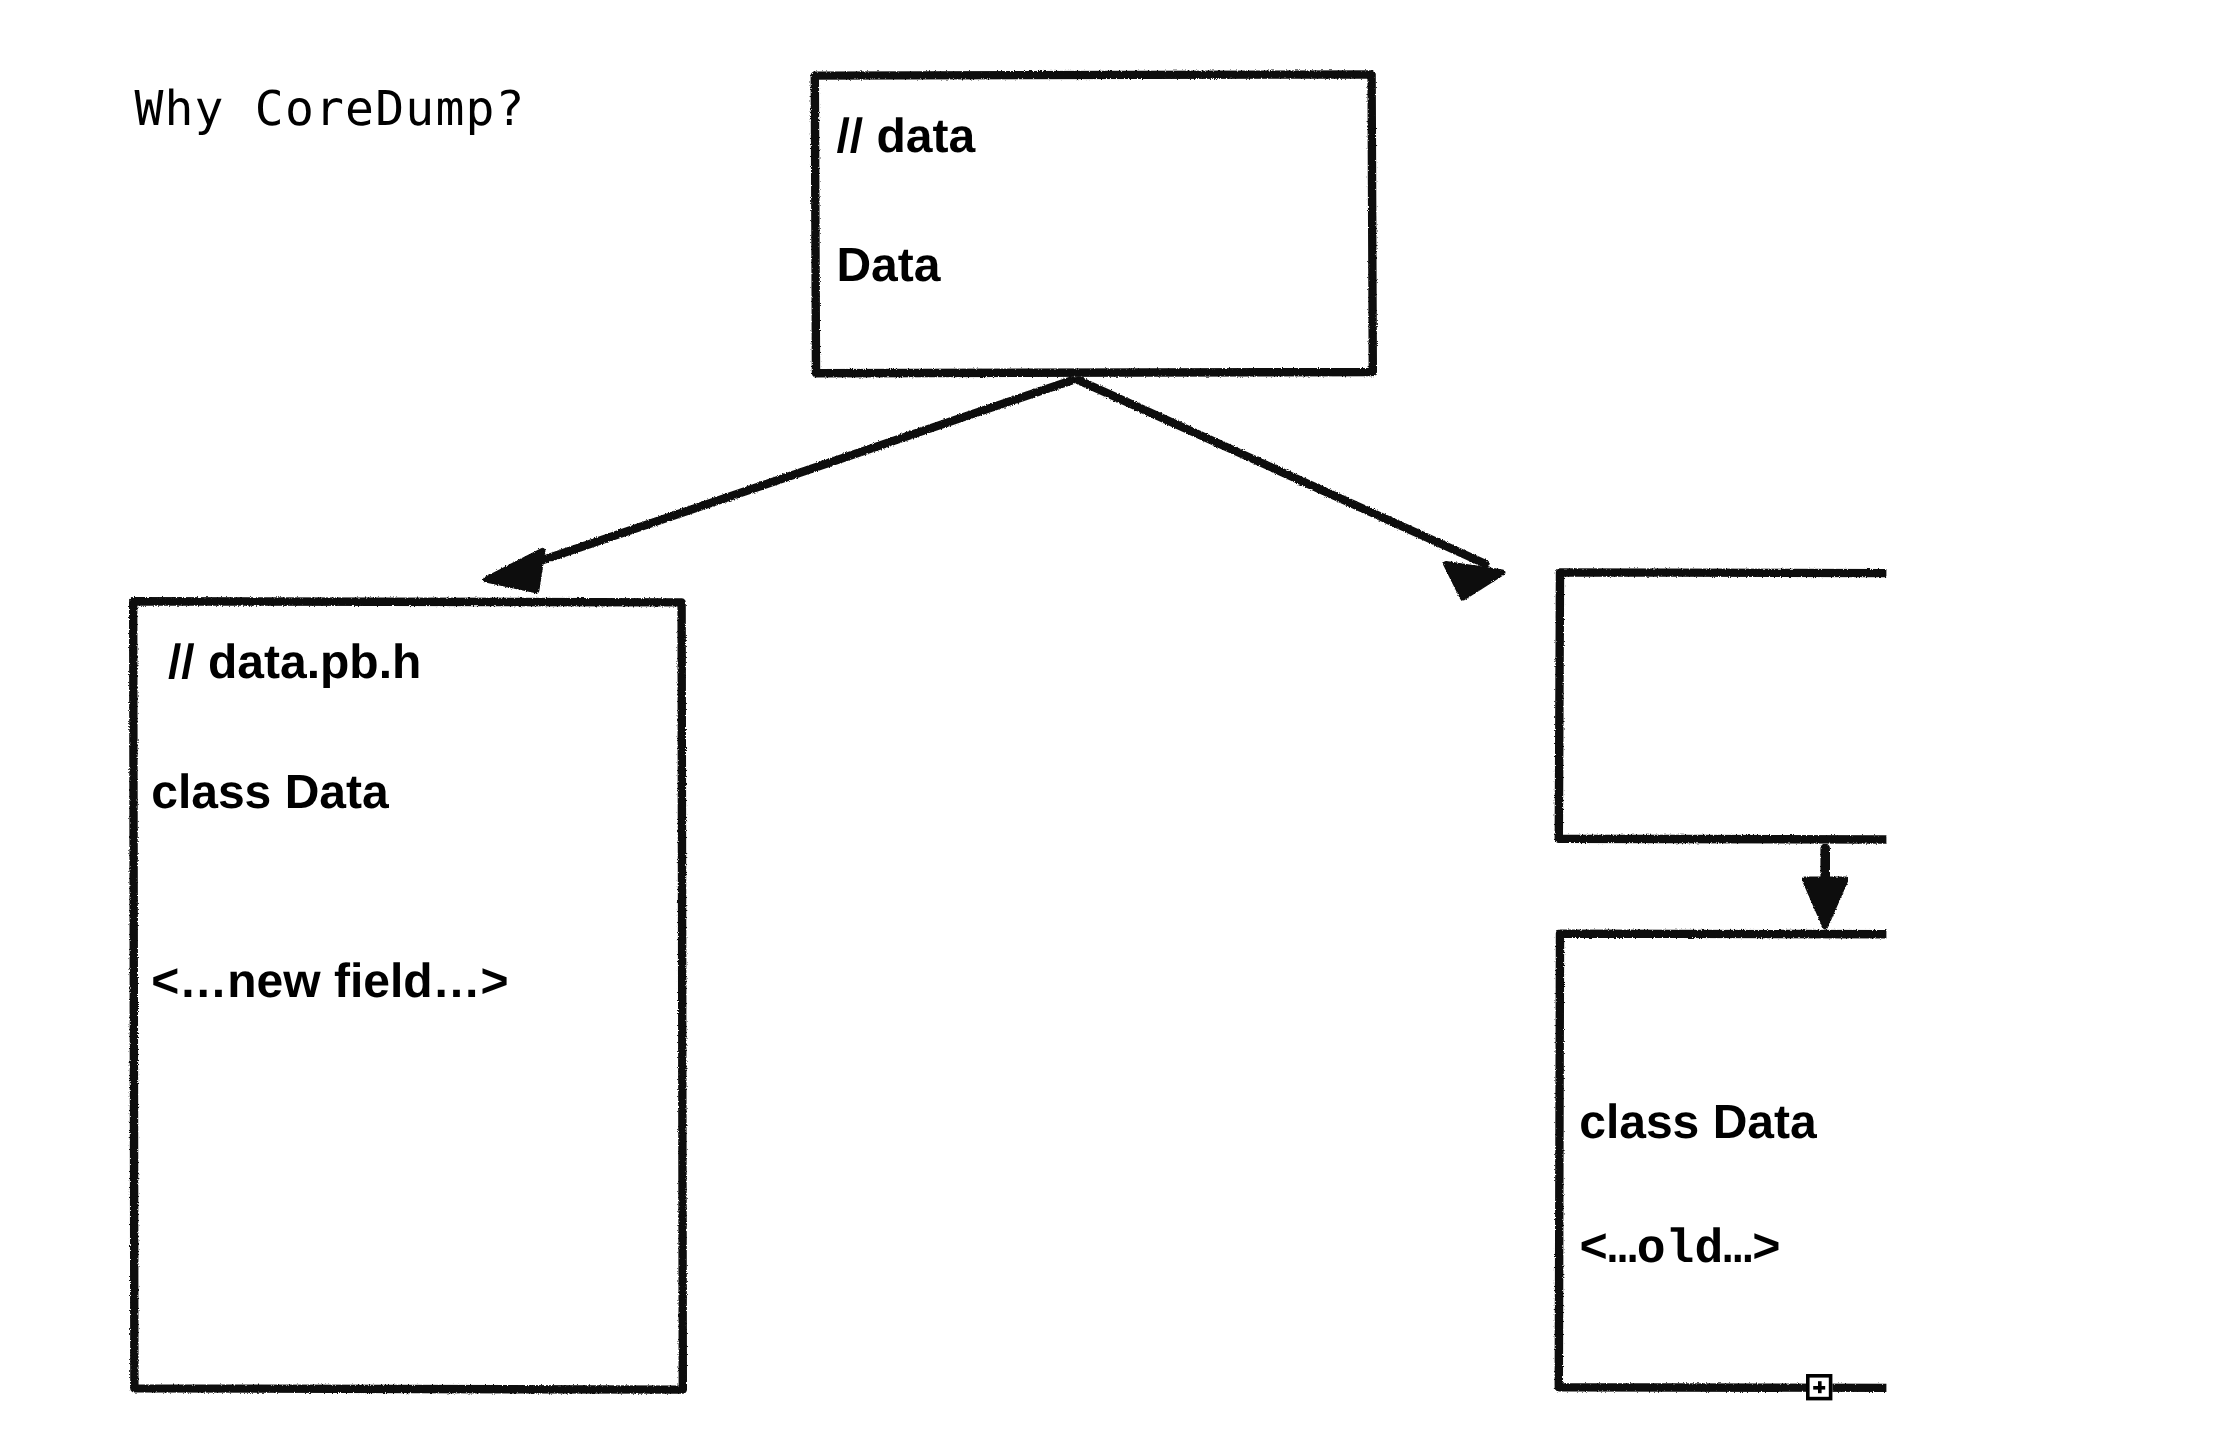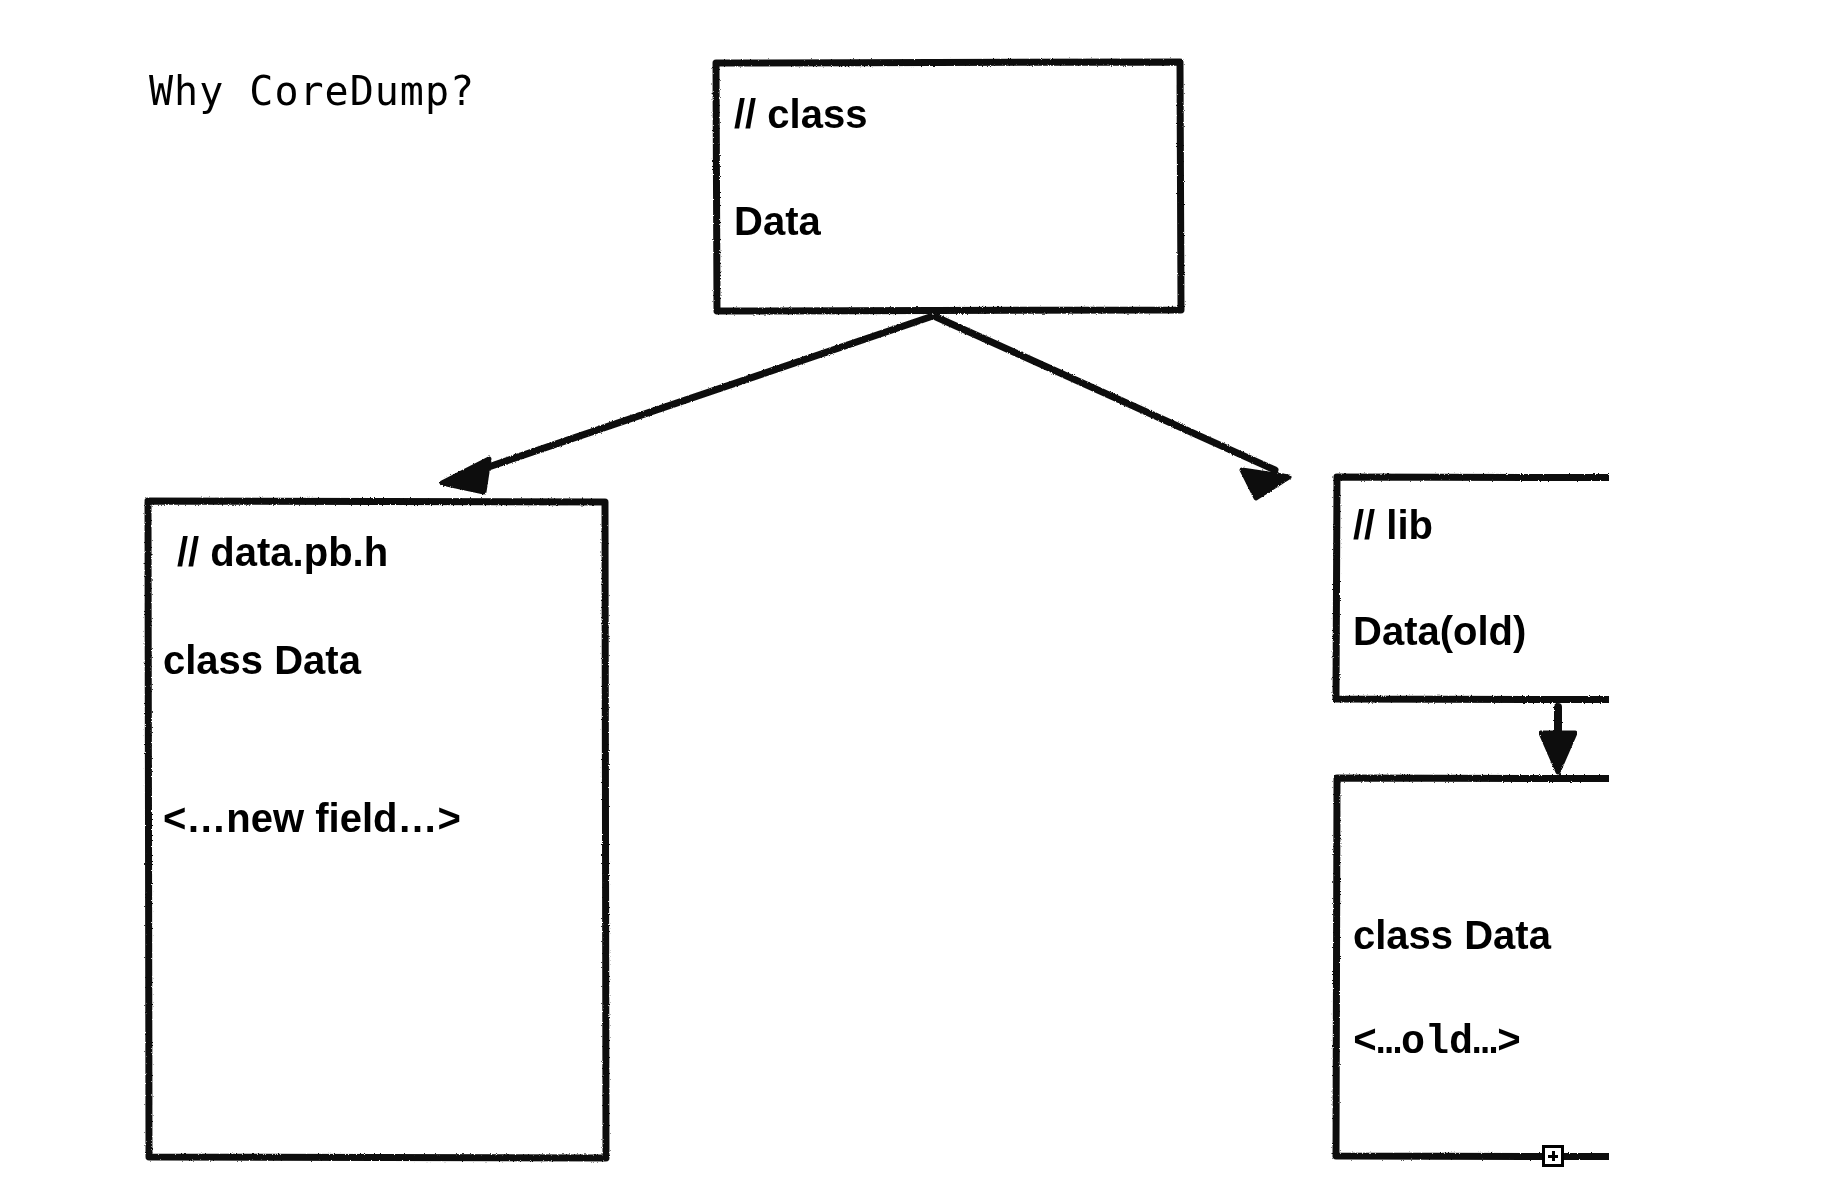--- a/index.html
+++ b/index.html
@@ -7,21 +7,20 @@
     padding: 0;
     background: #ffffff;
   }
   #canvas {
     position: relative;
     width: 1572px;
     height: 1202px;
     background: #ffffff;
     overflow: hidden;
     font-family: "Liberation Sans", sans-serif;
-    margin-left: 37px;
   }
   .svg-layer {
     position: absolute;
     left: 0;
     top: 0;
     width: 1848px;
     height: 1202px;
     pointer-events: none;
   }
   .slide-title {
@@ -117,34 +116,30 @@
       <path d="M1252 477 L1205 470 L1219 498 Z" fill="#111111" stroke="#111111" stroke-width="5" stroke-linejoin="round"></path>
     </g>
 
     <g filter="url(#rough)">
       <path d="M1521 707 L1521 750" fill="none" stroke="#111111" stroke-width="8" stroke-linecap="round"></path>
       <path d="M1521 772 L1504 733 L1538 733 Z" fill="#111111" stroke="#111111" stroke-width="5" stroke-linejoin="round"></path>
     </g>
   </svg>
 
   <div class="note-box" style="left:679px; top:62px; width:465px; height:249px;">
-    <div class="note-text" style="left:18px; top:32px;">// class</div>
+    <div class="note-text" style="left:18px; top:32px;">// data</div>
     <div class="note-text" style="left:18px; top:139px;">Data</div>
   </div>
 
   <div class="note-box" style="left:111px; top:501px; width:458px; height:657px;">
     <div class="note-text" style="left:29px; top:31px;">// data.pb.h</div>
     <div class="note-text" style="left:15px; top:139px;">class Data</div>
     <div class="note-text" style="left:15px; top:297px;">&lt;…new field…&gt;</div>
   </div>
 
-  <div class="note-box" style="left:1300px; top:477px; width:458px; height:223px;">
-    <div class="note-text" style="left:16px; top:28px;">// lib</div>
-    <div class="note-text" style="left:16px; top:134px;">Data(old)</div>
-  </div>
 
   <div class="note-box" style="left:1300px; top:778px; width:458px; height:379px;">
     <div class="note-text" style="left:16px; top:137px;">class Data</div>
     <div class="note-text" style="left:16px; top:245px;font-family:Liberation Mono, monospace;">&lt;…old…&gt;</div>
   </div>
 
   <div class="plus-handle" style="left:1505px; top:1145px;"></div>
 
 </div>
 

